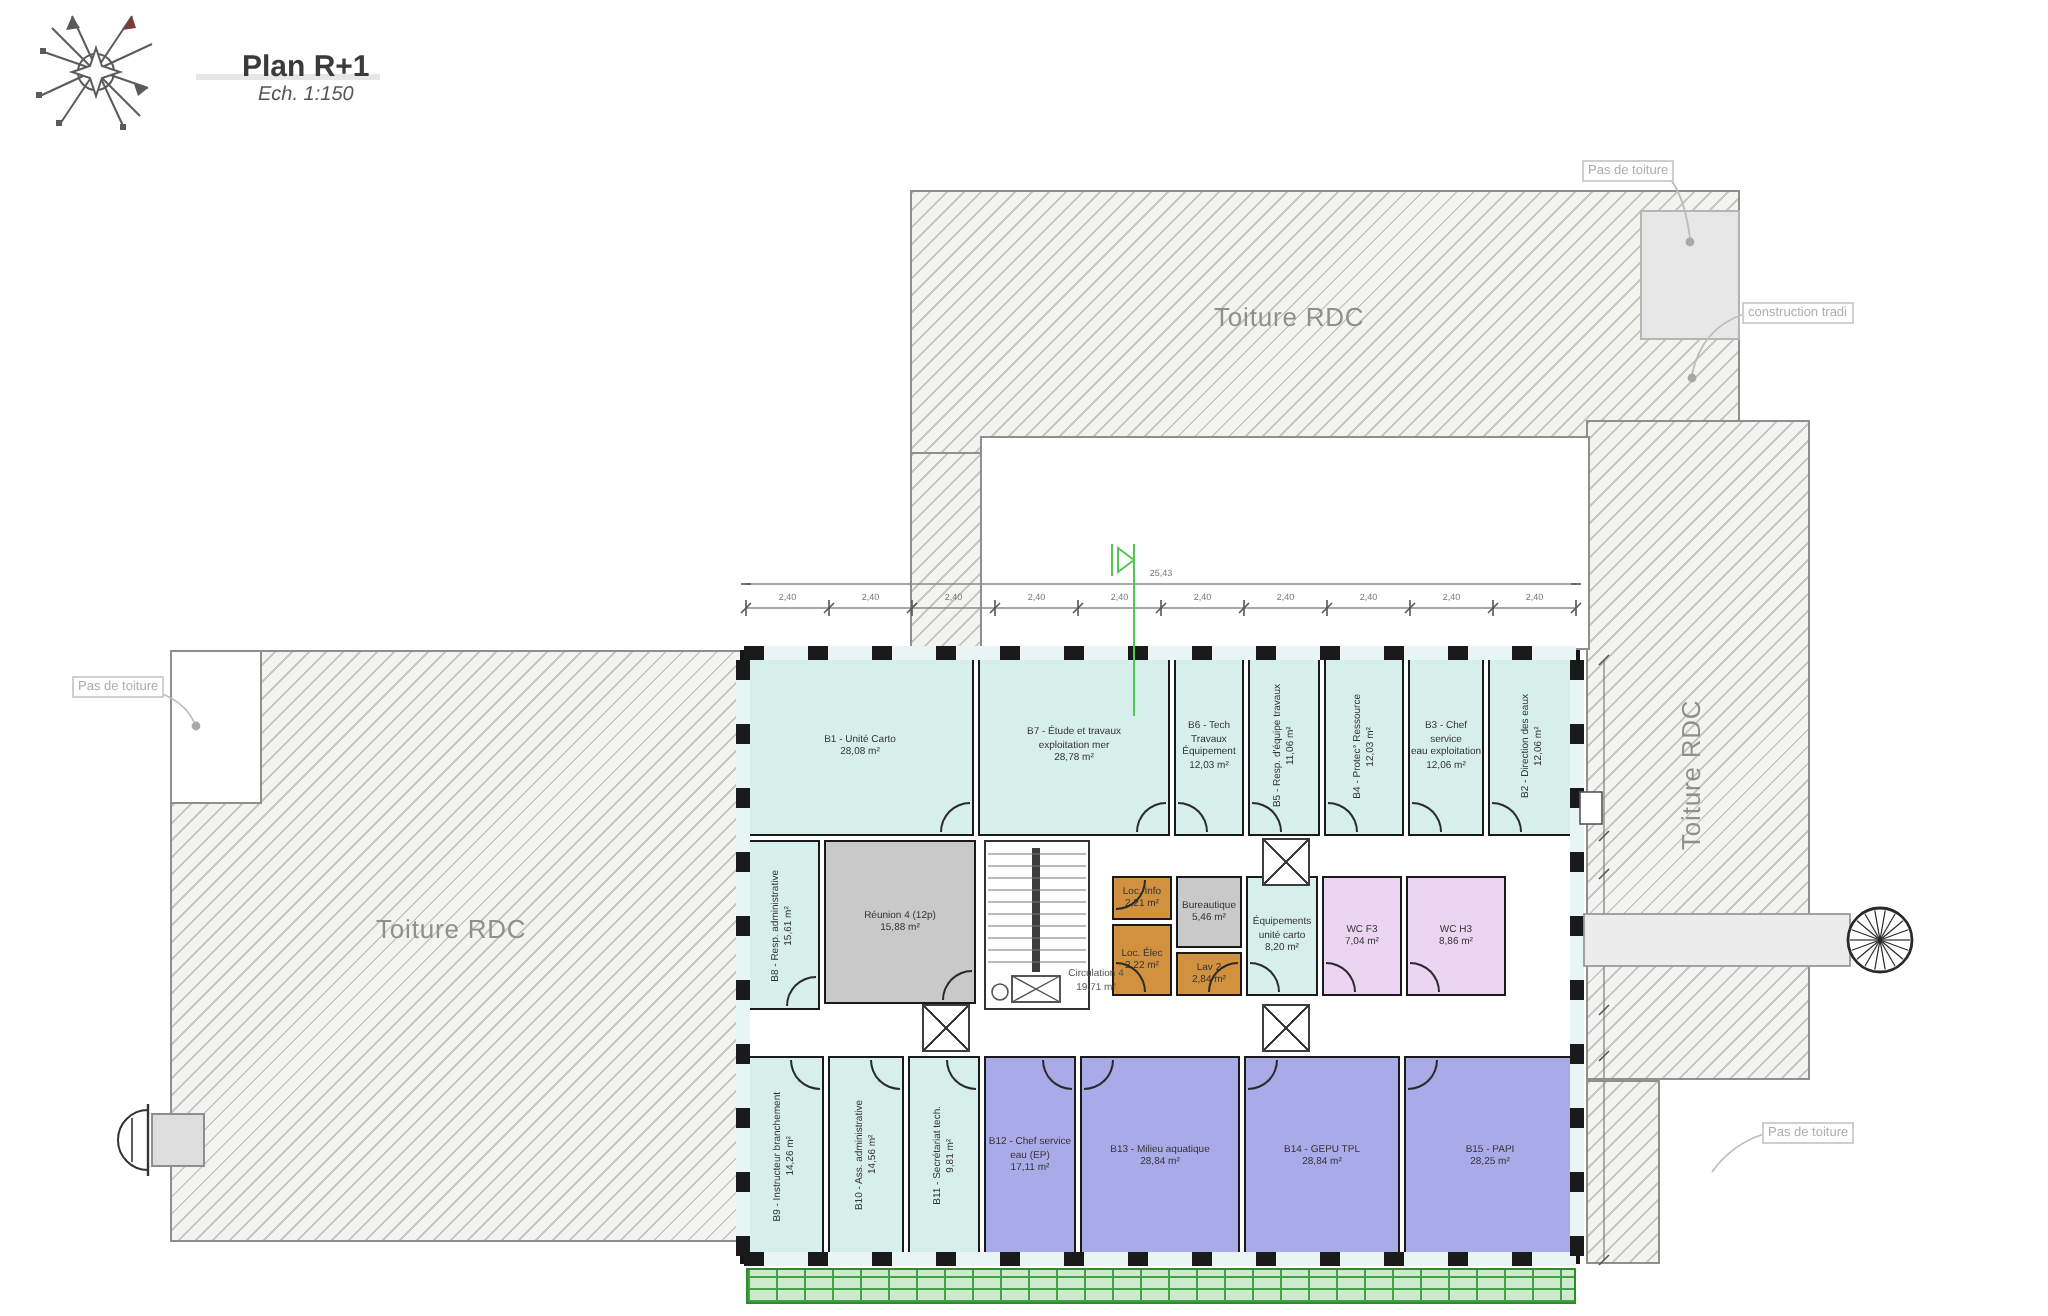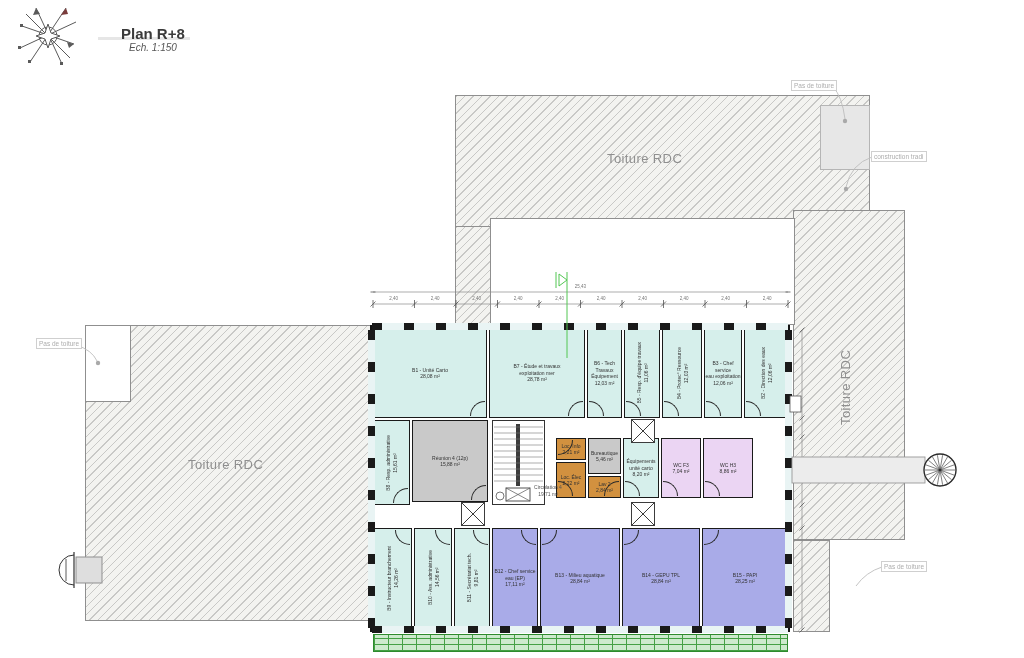--- a/index.html
+++ b/index.html
@@ -83,21 +83,21 @@
     <polygon points="20,4 17,11 24,10" fill="#5a5a5a"></polygon>
     <polygon points="58,40 51,38 53,44" fill="#5a5a5a"></polygon>
     <polygon points="32,20 35,29 44,32 35,35 32,44 29,35 20,32 29,29" fill="#fff" stroke="#5a5a5a" stroke-width="1"></polygon>
     <rect x="12" y="56" width="3" height="3" fill="#5a5a5a"></rect>
     <rect x="4" y="20" width="3" height="3" fill="#5a5a5a"></rect>
     <rect x="44" y="58" width="3" height="3" fill="#5a5a5a"></rect>
     <rect x="2" y="42" width="3" height="3" fill="#5a5a5a"></rect>
   </svg>
 
   <div id="title-rule"></div>
-  <div id="plan-title">Plan R+8</div>
+  <div id="plan-title">Plan R+1</div>
   <div id="plan-scale">Ech. 1:150</div>
 
   <div class="hatch" style="left:455px;top:95px;width:415px;height:132px;z-index:1"></div>
   <div class="hatch" style="left:455px;top:226px;width:36px;height:99px;z-index:1"></div>
   <div class="hatch" style="left:794px;top:226px;width:76px;height:99px;z-index:1"></div>
   <div class="hatch" style="left:793px;top:210px;width:112px;height:330px;z-index:1"></div>
   <div class="hatch" style="left:793px;top:540px;width:37px;height:92px;z-index:1"></div>
   <div class="hatch" style="left:85px;top:325px;width:286px;height:296px;z-index:1"></div>
 
   <div class="whitezone" style="left:85px;top:325px;width:46px;height:77px;z-index:2"></div>

